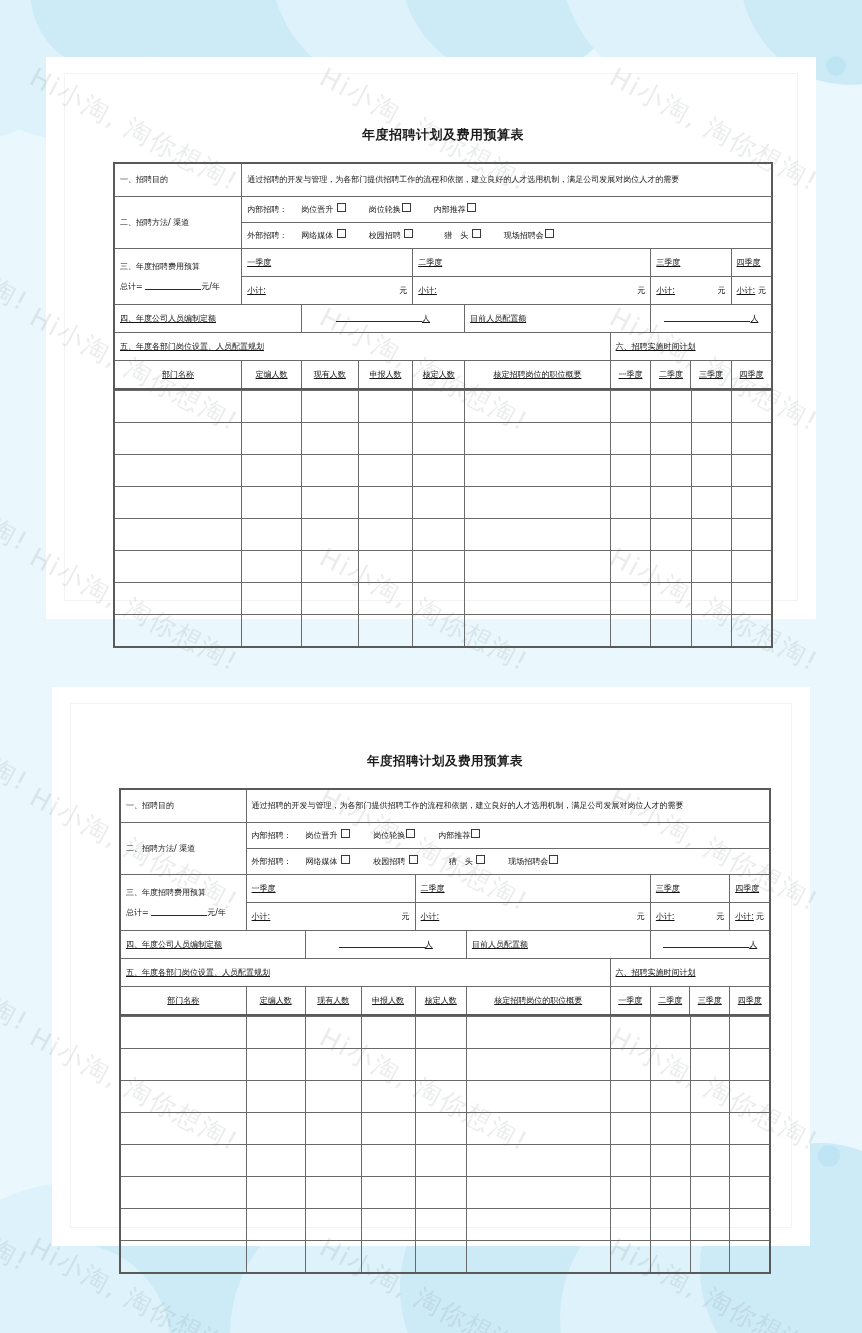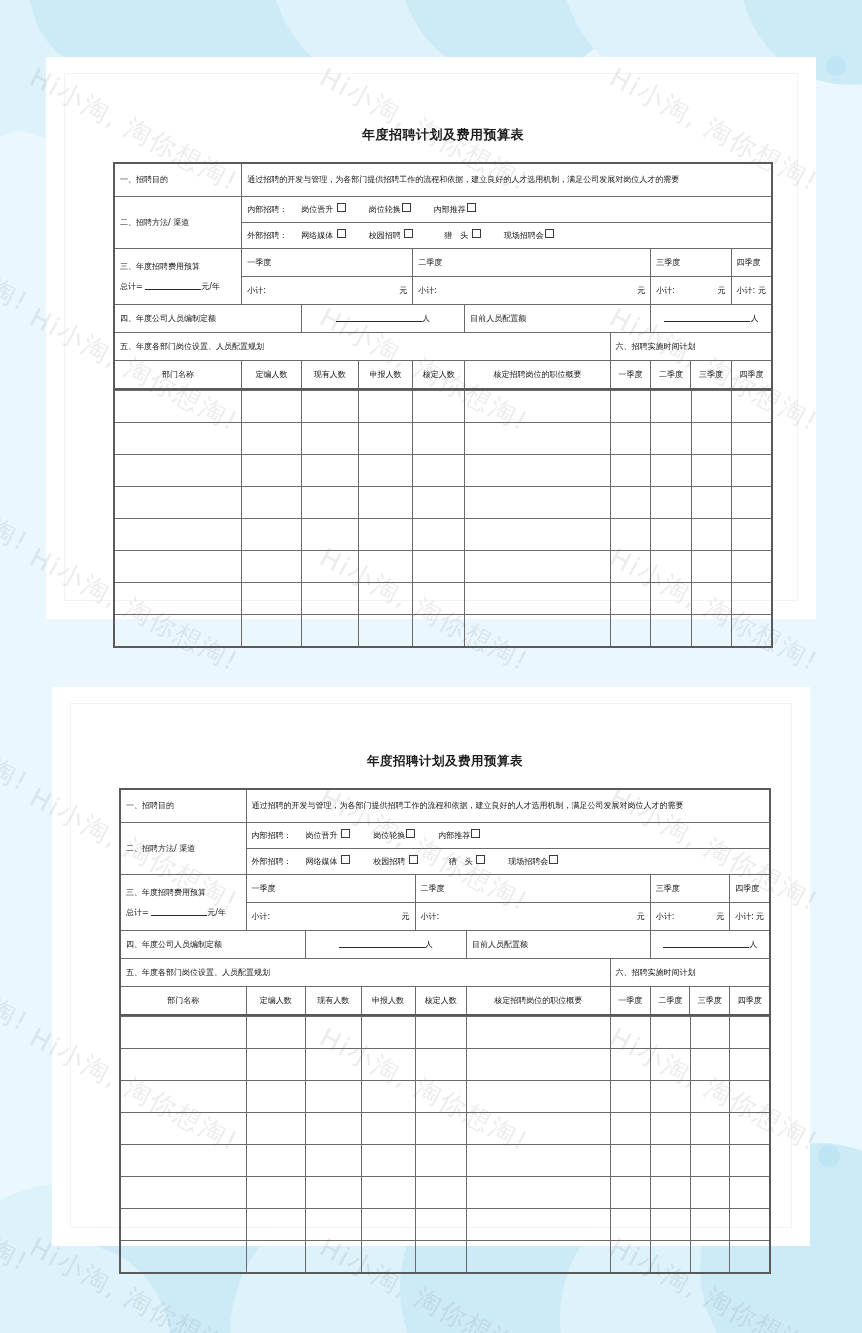--- a/index.html
+++ b/index.html
@@ -40,21 +40,21 @@
      letter-spacing:.5px;margin-bottom:18px;font-family:"DejaVu Sans","Liberation Sans",sans-serif;}
   #doc2 .doc-title{font-size:12.5px;}
 
   table.form{border-collapse:collapse;width:100%;table-layout:fixed;
      border:2px solid #5a5a5a;}
   table.form td{border:1px solid #6a6a6a;padding:3px 5px;font-size:8px;
      color:#141414;vertical-align:middle;line-height:1.5;
      font-family:"DejaVu Sans","Liberation Sans",sans-serif;}
   td.lbl{font-size:8px;}
   td.tall{height:26px;}
-  td.h22{height:21px;}
+  td.h22{height:21px;text-decoration:underline;}
   td.h20{height:19px;}
   .blank{height:25px;}
   .ctr{text-align:center;}
   .ul{display:inline-block;border-bottom:1px solid #2a2a2a;width:86px;height:9px;
       vertical-align:-1px;}
   .ul-s{display:inline-block;border-bottom:1px solid #2a2a2a;width:56px;height:9px;
       vertical-align:-1px;}
   .sp1{display:inline-block;width:14px;}
   .sp2{display:inline-block;width:22px;}
   .sp3{display:inline-block;width:30px;}

